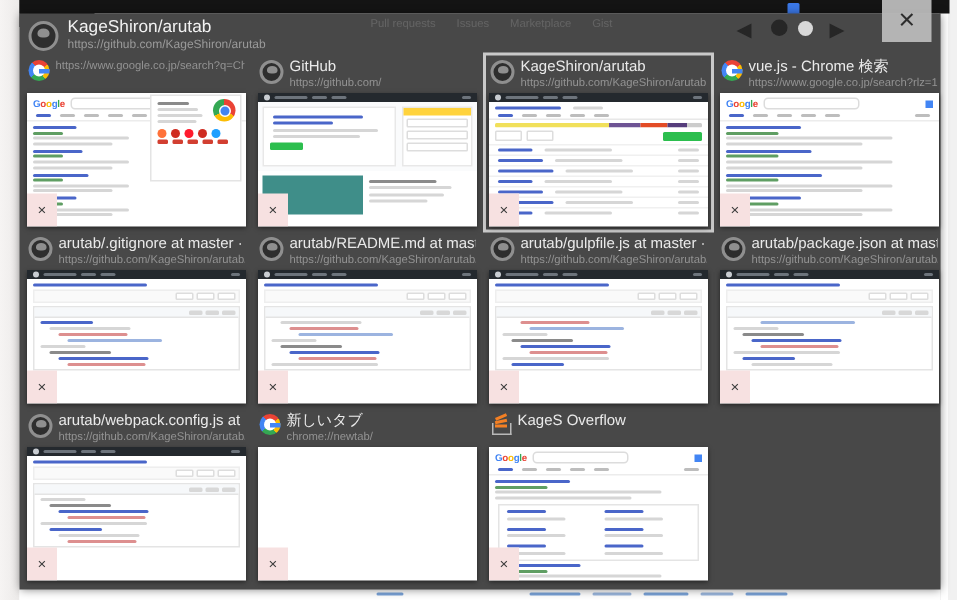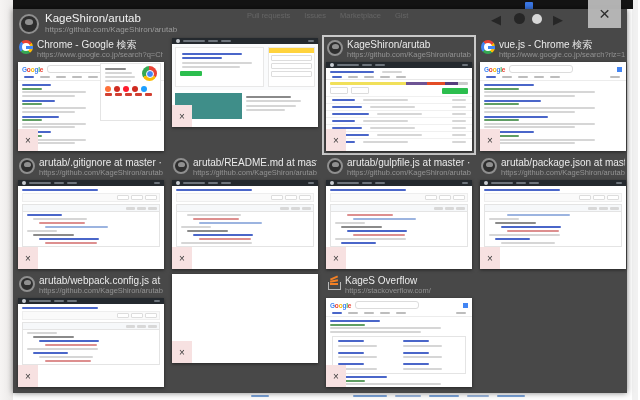--- a/index.html
+++ b/index.html
@@ -179,21 +179,20 @@
     <span class="nav-next">▶</span>
     <div class="ov-close">×</div>
 
     <div class="cards" id="cards">
         <div class="card">
           <div class="card-head">
             <span class="fav google">
               <i class="gbar"></i>
             </span>
             <div class="meta">
-              <div class="c-title">Chrome - Google 検索</div>
               <div class="c-url">https://www.google.co.jp/search?q=Chrome&amp;rlz</div>
             </div>
           </div>
           <div class="thumb">
             <div class="gs-top">
               <span class="glogo"><i style="color:#4285F4">G</i><i style="color:#EA4335">o</i><i style="color:#FBBC05">o</i><i style="color:#4285F4">g</i><i style="color:#34A853">l</i><i style="color:#EA4335">e</i></span>
               <span class="gsearch"></span>
               <span class="gsq"></span>
             </div>
             <div class="gs-tabs">
@@ -248,20 +247,27 @@
                 <s></s>
                 <s></s>
                 <s></s>
                 <s></s>
               </div>
             </div>
             <div class="closeX">×</div>
           </div>
         </div>
         <div class="card">
+          <div class="card-head">
+            <span class="fav github"></span>
+            <div class="meta">
+              <div class="c-title">GitHub</div>
+              <div class="c-url">https://github.com/</div>
+            </div>
+          </div>
           <div class="thumb"><div class="ghh">
               <s class="dotw"></s>
               <s style="width:22px"></s>
               <s style="width:10px"></s>
               <s style="width:10px"></s>
               <s style="width:6px;margin-left:auto"></s>
             </div><div class="hero">
               <div class="hcard">
                 <i class="ln b" style="width:72%"></i>
                 <i class="ln b" style="width:48%"></i>
@@ -601,35 +607,43 @@
               <i class="ln r" style="width:38%;margin-left:22px"></i>
               <i class="ln g" style="width:52%;margin-left:4px"></i>
               <i class="ln b" style="width:26%;margin-left:10px"></i>
               <i class="ln g" style="width:40%;margin-left:16px"></i>
               <i class="ln r" style="width:34%;margin-left:22px"></i>
             </div>
             <div class="closeX">×</div>
           </div>
         </div>
         <div class="card">
+          <div class="card-head">
+            <span class="fav google">
+              <i class="gbar"></i>
+            </span>
+            <div class="meta">
+              <div class="c-title">新しいタブ</div>
+              <div class="c-url">chrome://newtab/</div>
+            </div>
+          </div>
           <div class="thumb">
             <div class="closeX">×</div>
           </div>
         </div>
         <div class="card">
           <div class="card-head">
             <span class="fav stackoverflow">
               <i class="tray"></i>
               <i class="so1"></i>
               <i class="so2"></i>
               <i class="so3"></i>
             </span>
             <div class="meta">
               <div class="c-title">KageS Overflow</div>
-              <div class="c-url">https://stackoverflow.com/</div>
             </div>
           </div>
           <div class="thumb">
             <div class="gs-top">
               <span class="glogo"><i style="color:#4285F4">G</i><i style="color:#EA4335">o</i><i style="color:#FBBC05">o</i><i style="color:#4285F4">g</i><i style="color:#34A853">l</i><i style="color:#EA4335">e</i></span>
               <span class="gsearch"></span>
               <span class="gsq"></span>
             </div>
             <div class="gs-tabs">
               <s></s>

